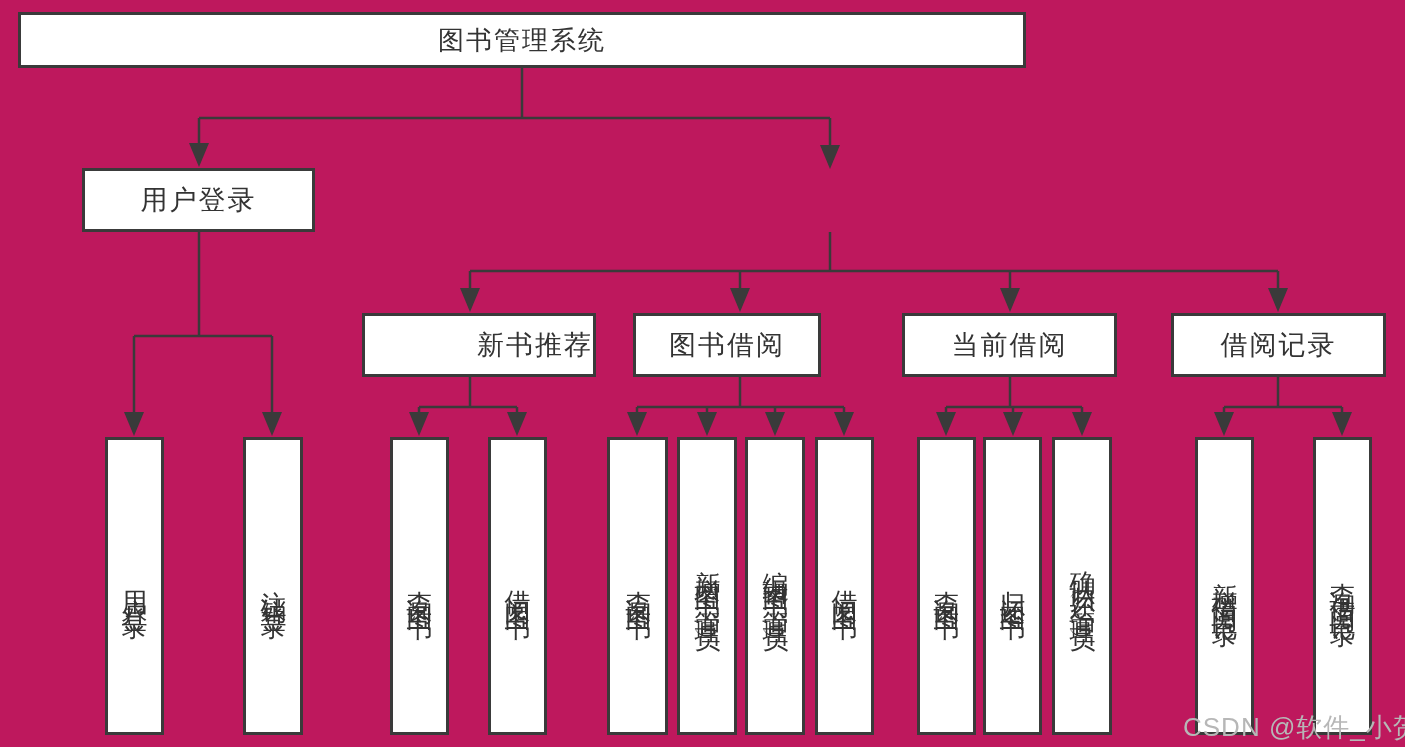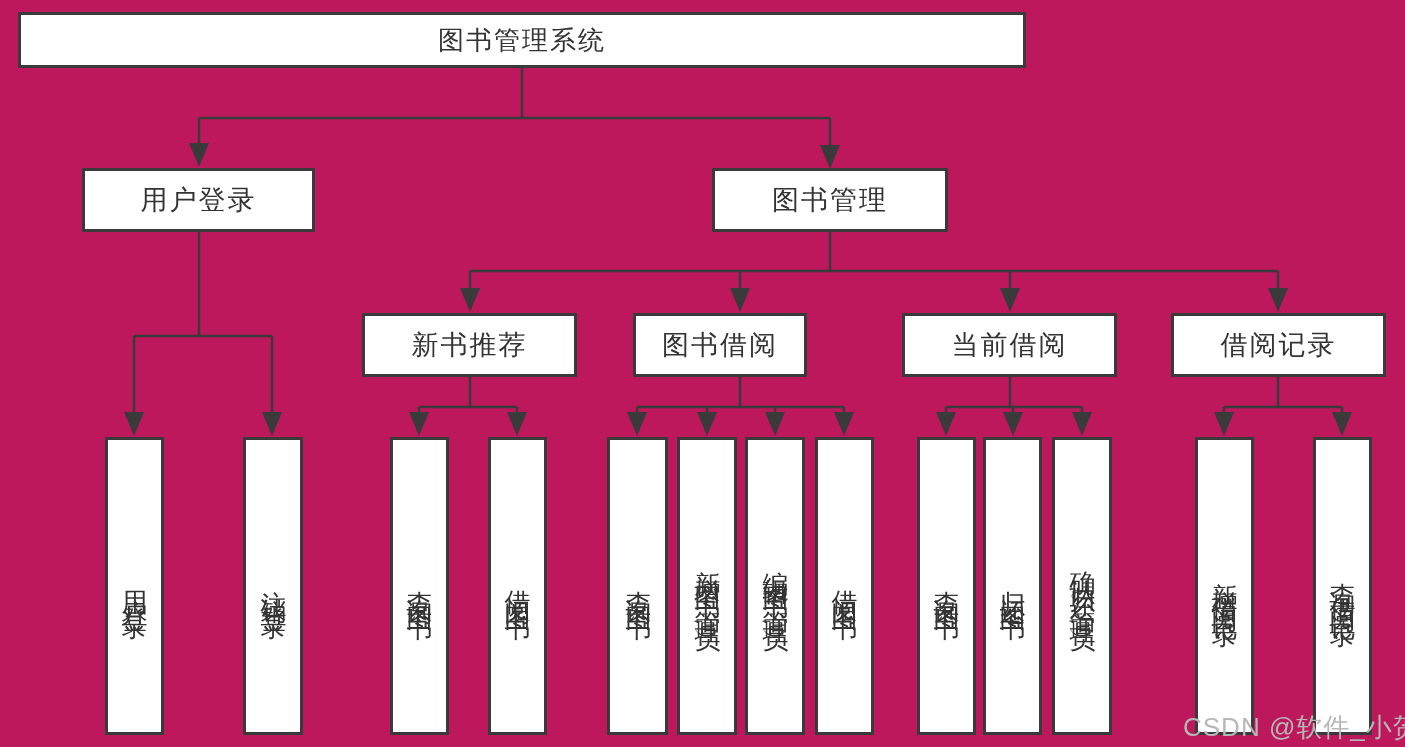--- a/index.html
+++ b/index.html
@@ -36,22 +36,22 @@
     font-size: 27px;
     letter-spacing: 2px;
   }
   .root-node {
     left: 18px;  top: 12px;  width: 1008px; height: 56px;
     line-height: 50px;
     font-size: 26px;
   }
   .n-user-login { left: 82px;  top: 168px; width: 233px; height: 64px; line-height: 58px; }
   .n-book-mgmt  { left: 712px; top: 168px; width: 236px; height: 64px; line-height: 58px; }
-  .n-new-book   { left: 362px; top: 313px; width: 215px; height: 64px; line-height: 58px; }
-  .n-borrow     { left: 633px; top: 313px; width: 174px; height: 64px; line-height: 58px; }
+  .n-new-book   { left: 362px; top: 313px; width: 234px; height: 64px; line-height: 58px; text-align: right; }
+  .n-borrow     { left: 633px; top: 313px; width: 188px; height: 64px; line-height: 58px; }
   .n-current    { left: 902px; top: 313px; width: 215px; height: 64px; line-height: 58px; text-align: center; }
   .n-records    { left: 1171px; top: 313px; width: 215px; height: 64px; line-height: 58px; }
   .leaf {
     top: 437px;
     width: 59px;
     height: 298px;
     writing-mode: vertical-rl;
     text-orientation: mixed;
     font-size: 26px;
     letter-spacing: 8px;
@@ -156,21 +156,20 @@
       <polygon points="1072,412 1092,412 1082,436"></polygon>
 
       <polygon points="1214,412 1234,412 1224,436"></polygon>
       <polygon points="1332,412 1352,412 1342,436"></polygon>
     </g>
   </svg>
 
   <div class="node root-node hnode">图书管理系统</div>
 
   <div class="node hnode n-user-login">用户登录</div>
-  <div class="node hnode n-book-mgmt">图书管理</div>
 
   <div class="node hnode n-new-book">新书推荐</div>
   <div class="node hnode n-borrow">图书借阅</div>
   <div class="node hnode n-current">当前借阅</div>
   <div class="node hnode n-records">借阅记录</div>
 
   <div class="node leaf l1">用户登录</div>
   <div class="node leaf l2">注销登录</div>
 
   <div class="node leaf l3">查询图书</div>

